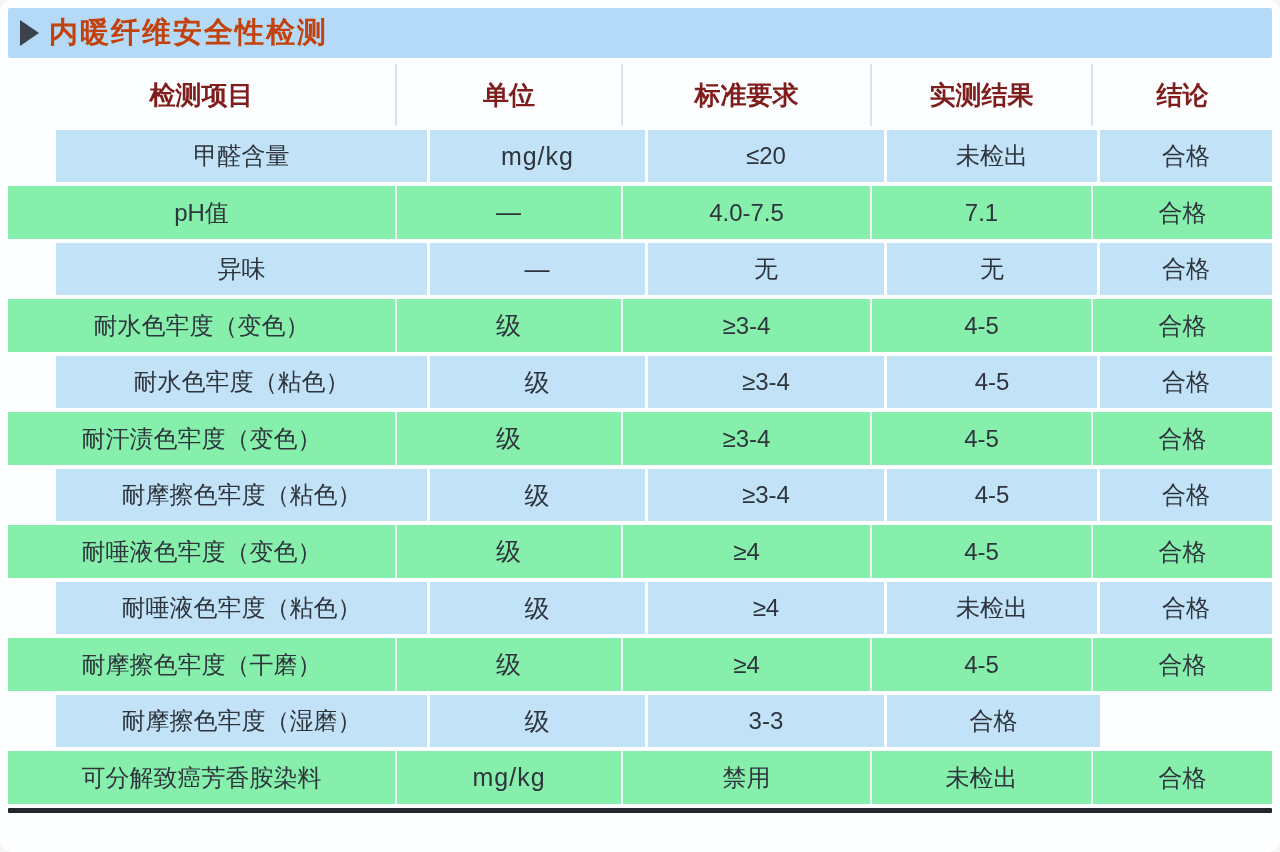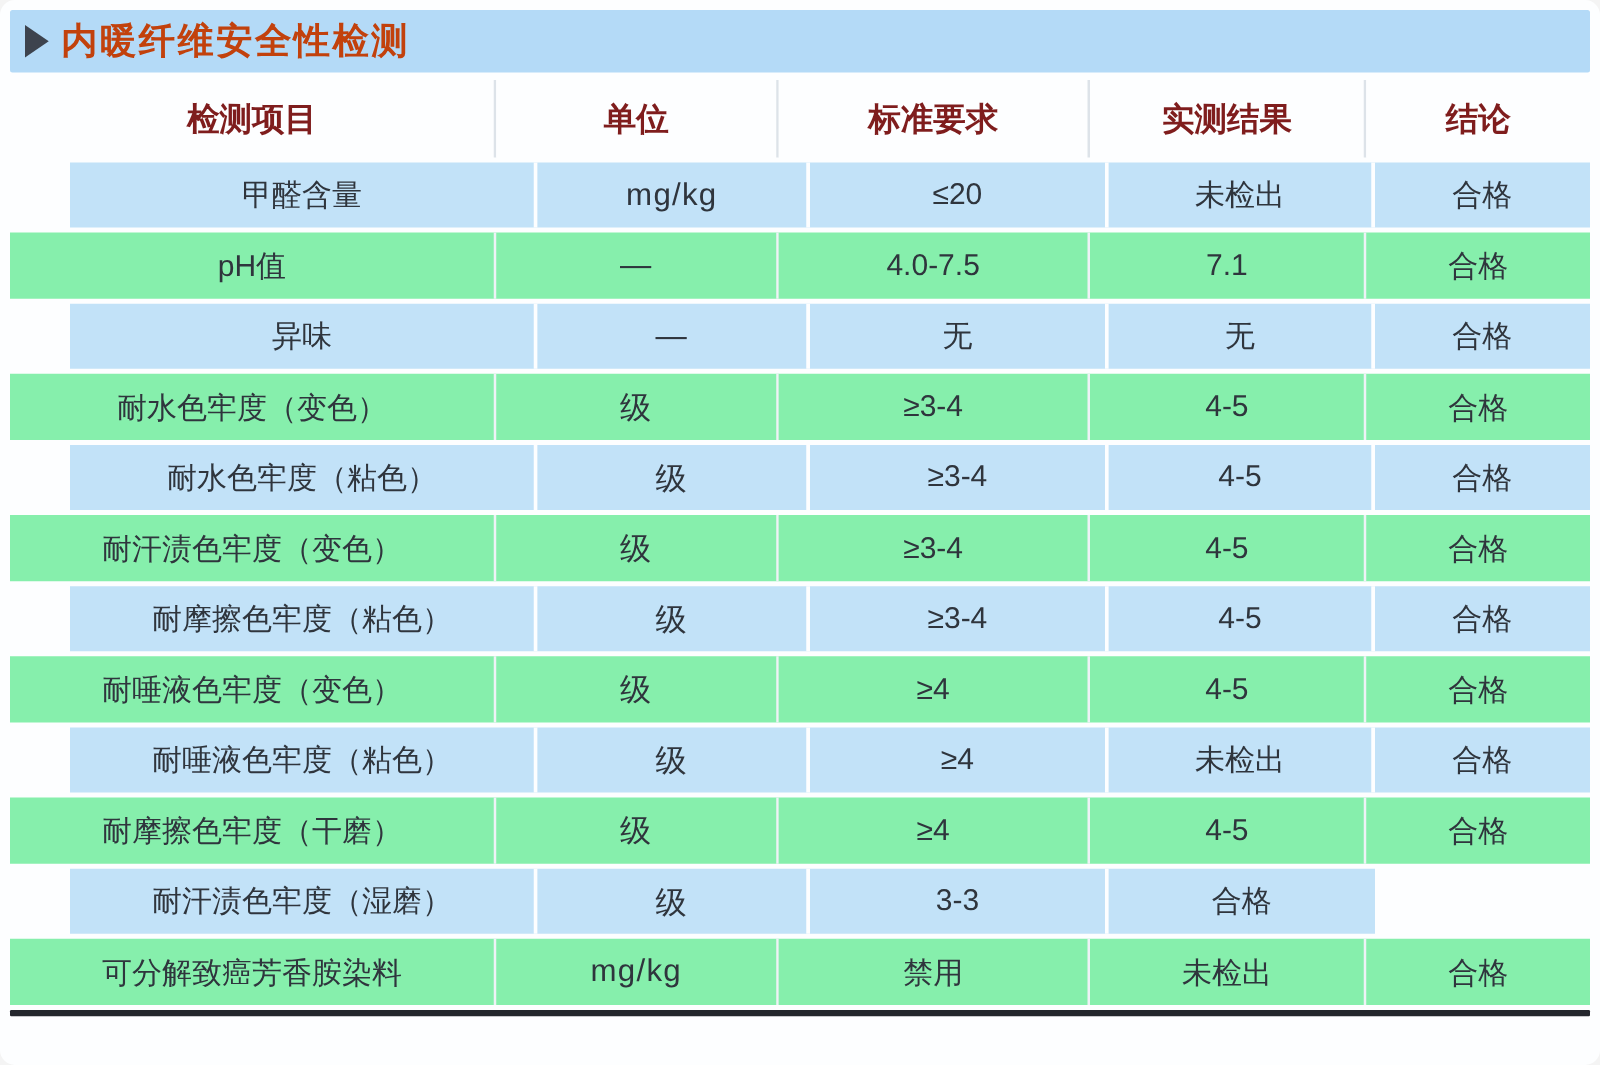--- a/index.html
+++ b/index.html
@@ -175,21 +175,21 @@
 
   <div class="grid-row data-row white">
     <div class="cell c-item">耐摩擦色牢度（干磨）</div>
     <div class="cell c-unit">级</div>
     <div class="cell c-standard">≥4</div>
     <div class="cell c-result">4-5</div>
     <div class="cell c-conclusion">合格</div>
   </div>
 
   <div class="grid-row data-row blue">
-    <div class="cell c-item">耐汗渍色牢度（湿磨）</div>
+    <div class="cell c-item">耐摩擦色牢度（湿磨）</div>
     <div class="cell c-unit">级</div>
     <div class="cell c-result">3-3</div>
     <div class="cell c-conclusion">合格</div>
   </div>
 
   <div class="grid-row data-row white">
     <div class="cell c-item">可分解致癌芳香胺染料</div>
     <div class="cell c-unit">mg/kg</div>
     <div class="cell c-standard">禁用</div>
     <div class="cell c-result">未检出</div>

